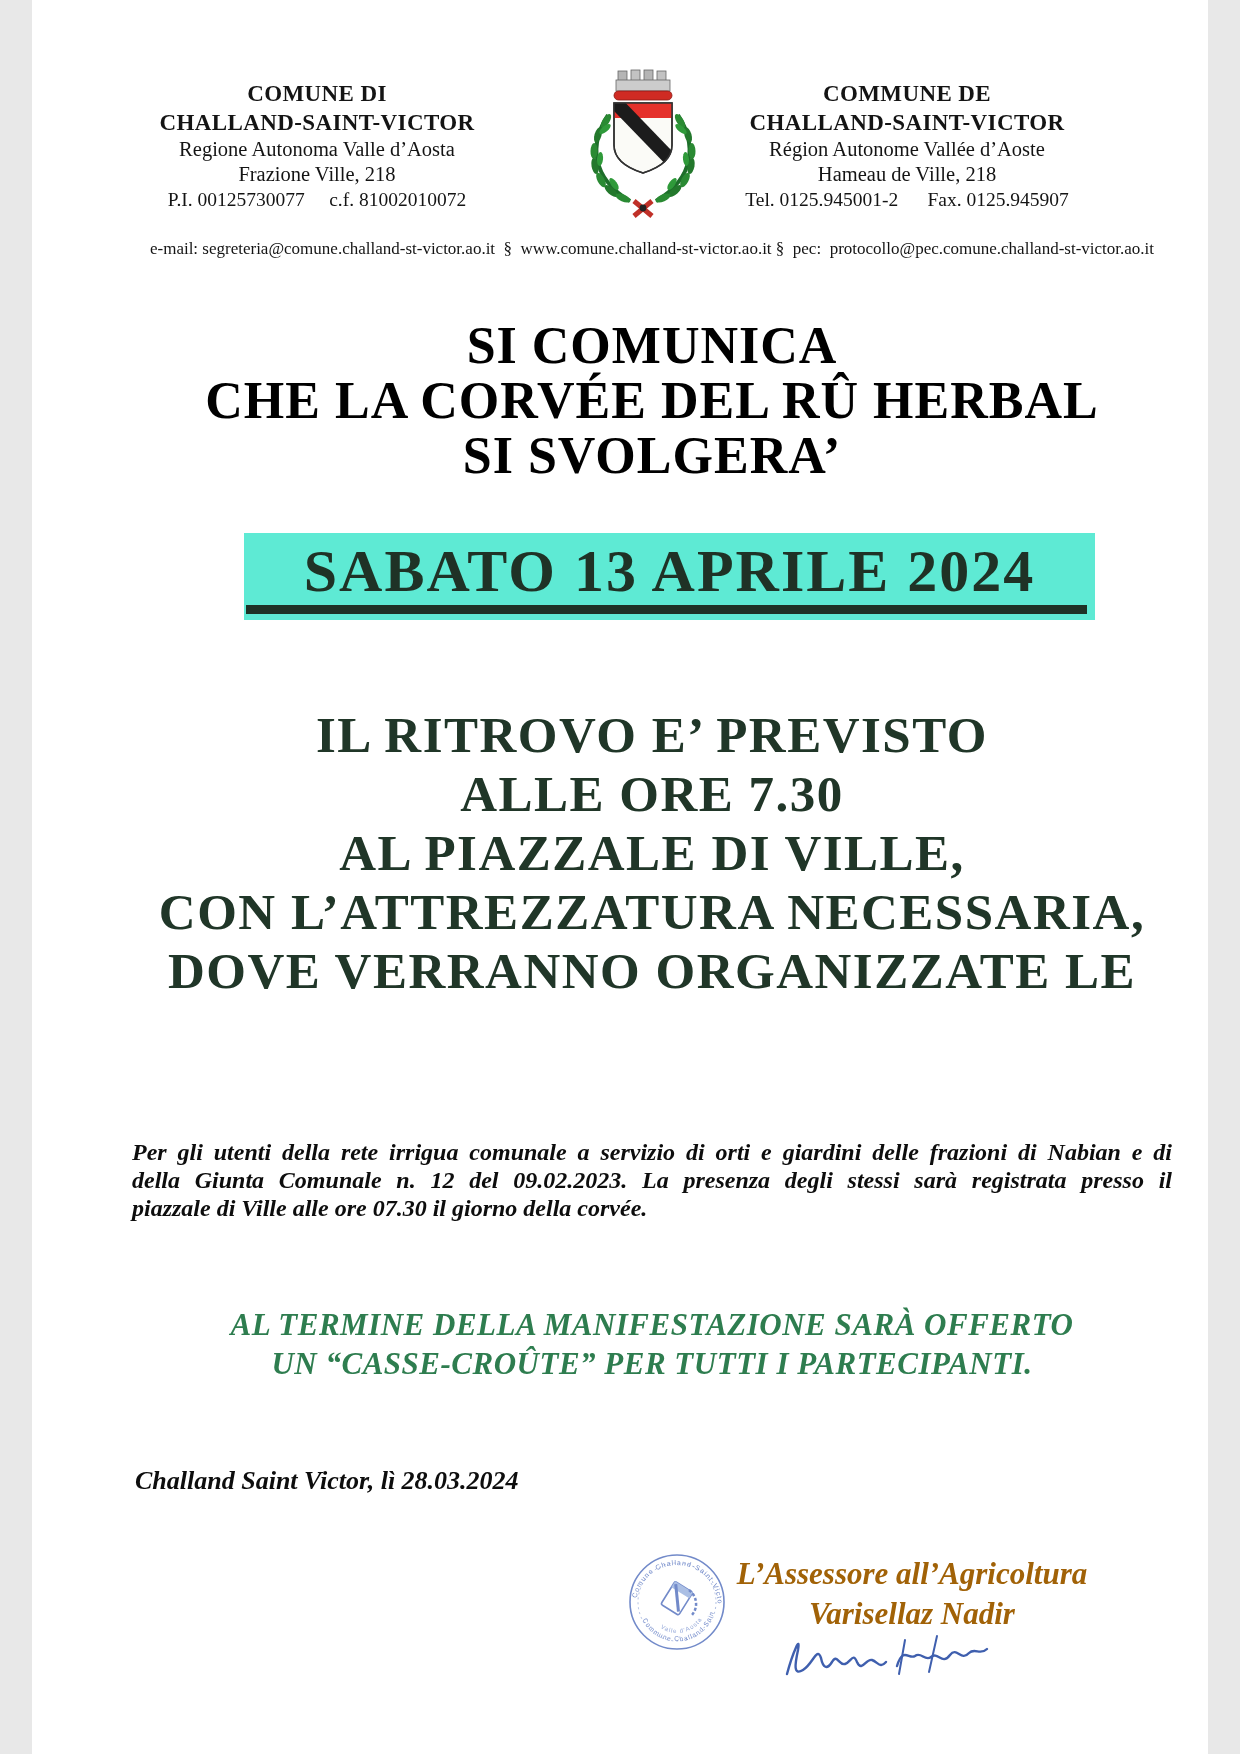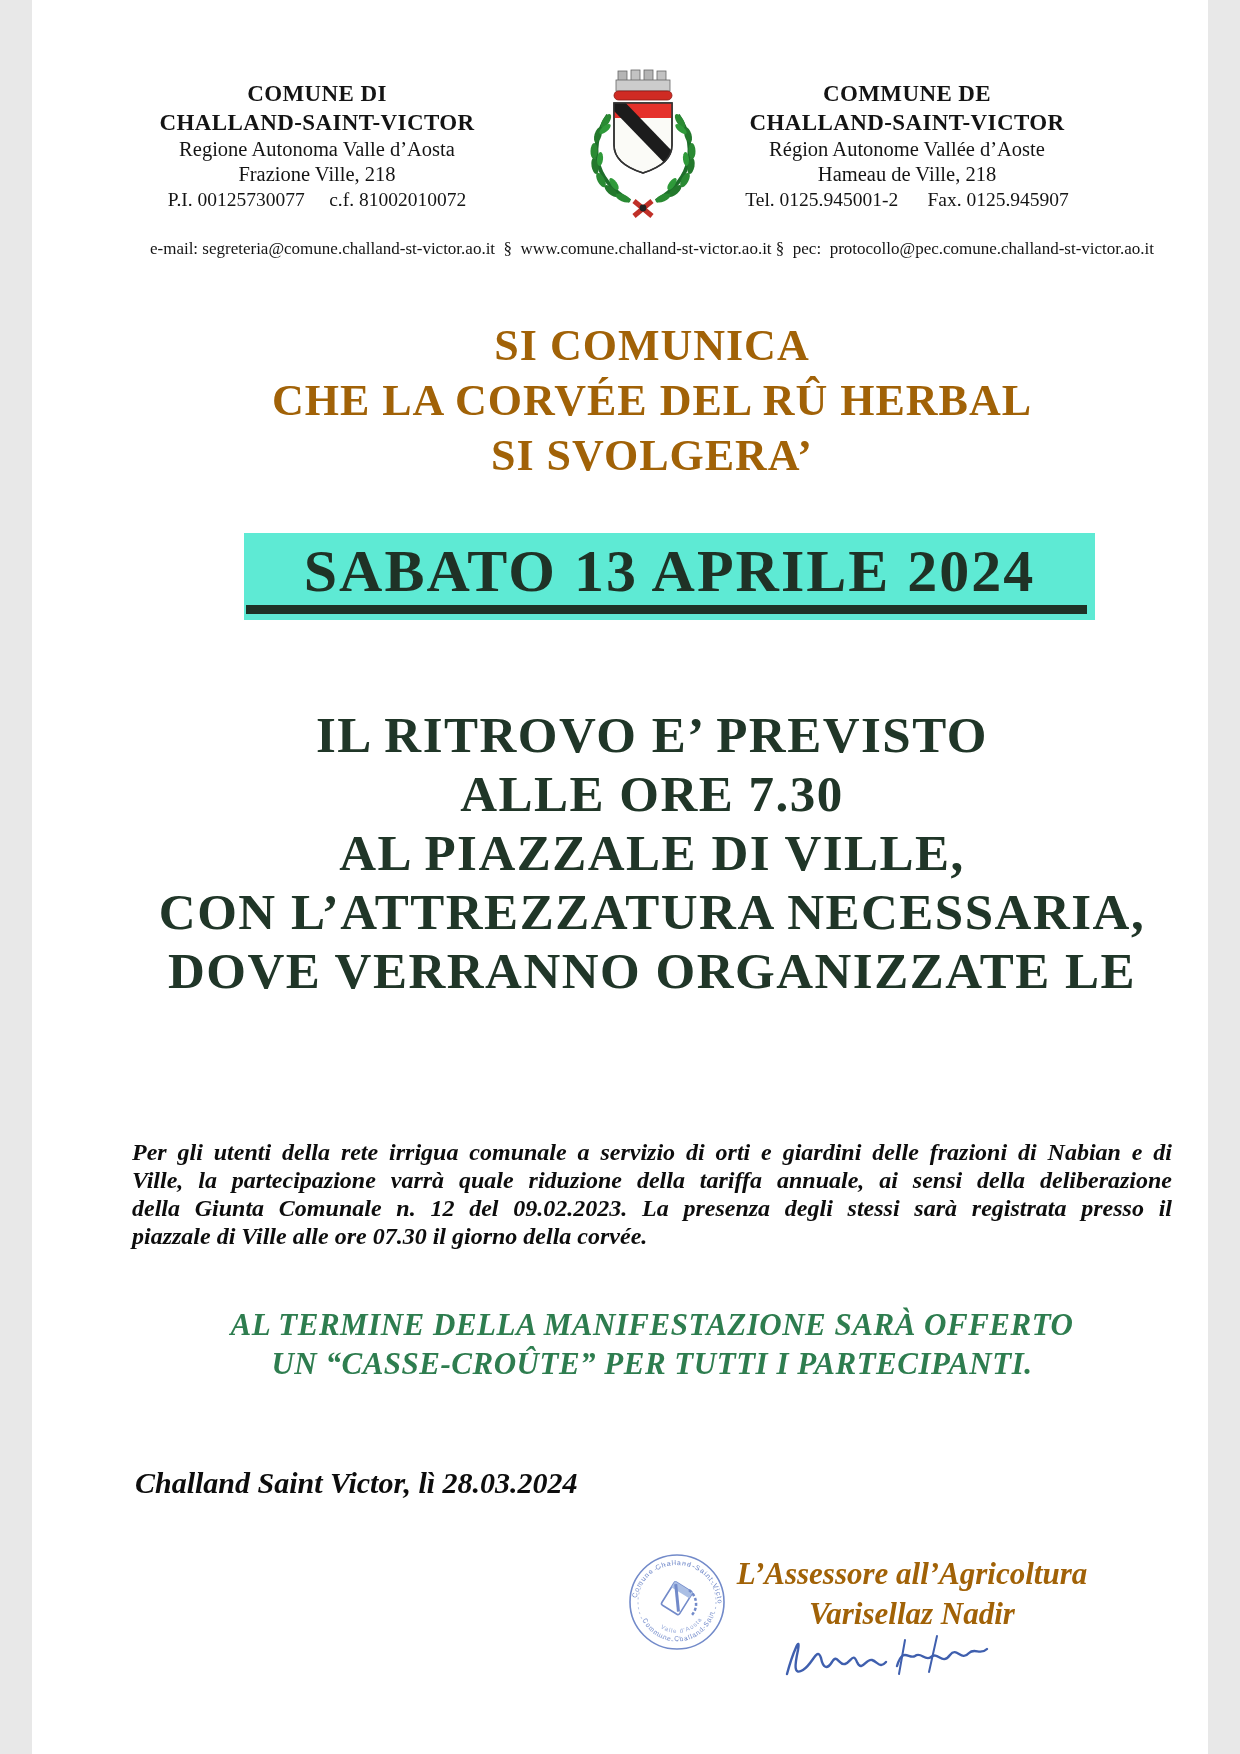--- a/index.html
+++ b/index.html
@@ -9,36 +9,36 @@
     font-family:"Liberation Serif","DejaVu Serif",serif;color:#111;
   }
   .abs{position:absolute;}
   
   .hdr-col{text-align:center;line-height:1.24;color:#141414;}
   .hdr-title{font-weight:bold;font-size:23px;letter-spacing:.4px;}
   .hdr-line{font-size:20.5px;}
   .hdr-pre{font-size:19.5px;white-space:pre;}
   .contact{font-size:17px;text-align:center;white-space:pre;color:#141414;}
   
-  .intro{text-align:center;font-weight:bold;font-size:44px;line-height:55px;
-         color:#a16207;letter-spacing:1px;}
+  .intro{text-align:center;font-weight:bold;font-size:52px;line-height:55px;
+         color:#000000;letter-spacing:1px;}
   .band{background:#5eead4;}
   .band-text{font-weight:bold;font-size:60px;letter-spacing:2px;color:#1f3226;
              text-align:center;line-height:76px;}
   .band-rule{position:absolute;left:2px;right:8px;bottom:6px;height:9px;background:#1e3226;}
   .details{text-align:center;font-weight:bold;font-size:51px;line-height:59px;
            color:#203628;letter-spacing:1.5px;}
   .wide{word-spacing:16px;}
   
   .note{font-weight:bold;font-style:italic;font-size:24px;line-height:28px;color:#0d0d0d;}
   .note-line{text-align:justify;text-align-last:justify;text-justify:inter-word;}
   .note-last{text-align-last:left;}
   .green{text-align:center;font-weight:bold;font-style:italic;font-size:31px;
          line-height:39px;color:#2e7d4f;letter-spacing:.5px;}
-  .pdate{font-weight:bold;font-style:italic;font-size:30px;color:#0d0d0d;}
+  .pdate{font-weight:bold;font-style:italic;font-size:26px;color:#0d0d0d;}
   .sig{text-align:center;font-weight:bold;font-style:italic;font-size:31px;
        line-height:40px;color:#a16207;}
 </style>
 </head>
 <body>
 
 <div class="page">
 
   <div class="abs hdr-col" style="left:85px;top:80px;width:400px;">
     <div class="hdr-title">COMUNE  DI</div>
@@ -115,21 +115,20 @@
   <div class="abs details" style="left:60px;top:706px;width:1120px;">
     <div>IL RITROVO E’ PREVISTO</div>
     <div>ALLE ORE 7.30</div>
     <div>AL PIAZZALE DI VILLE,</div>
     <div>CON L’ATTREZZATURA NECESSARIA,</div>
     <div>DOVE VERRANNO ORGANIZZATE LE</div>
   </div>
 
   <div class="abs note" style="left:100px;top:1138px;width:1040px;">
     <div class="note-line">Per gli utenti della rete irrigua comunale a servizio di orti e giardini delle frazioni di Nabian e di</div>
-    <div class="note-line">Ville, la partecipazione varrà quale riduzione della tariffa annuale, ai sensi della deliberazione</div>
     <div class="note-line">della Giunta Comunale n. 12 del 09.02.2023. La presenza degli stessi sarà registrata presso il</div>
     <div class="note-line note-last">piazzale di Ville alle ore 07.30 il giorno della corvée.</div>
   </div>
 
   <div class="abs green" style="left:120px;top:1305px;width:1000px;">
     <div>AL TERMINE DELLA MANIFESTAZIONE SARÀ OFFERTO</div>
     <div>UN “CASSE-CROÛTE” PER TUTTI I PARTECIPANTI.</div>
   </div>
 
   <div class="abs pdate" style="left:103px;top:1466px;">Challand Saint Victor, lì 28.03.2024</div>

